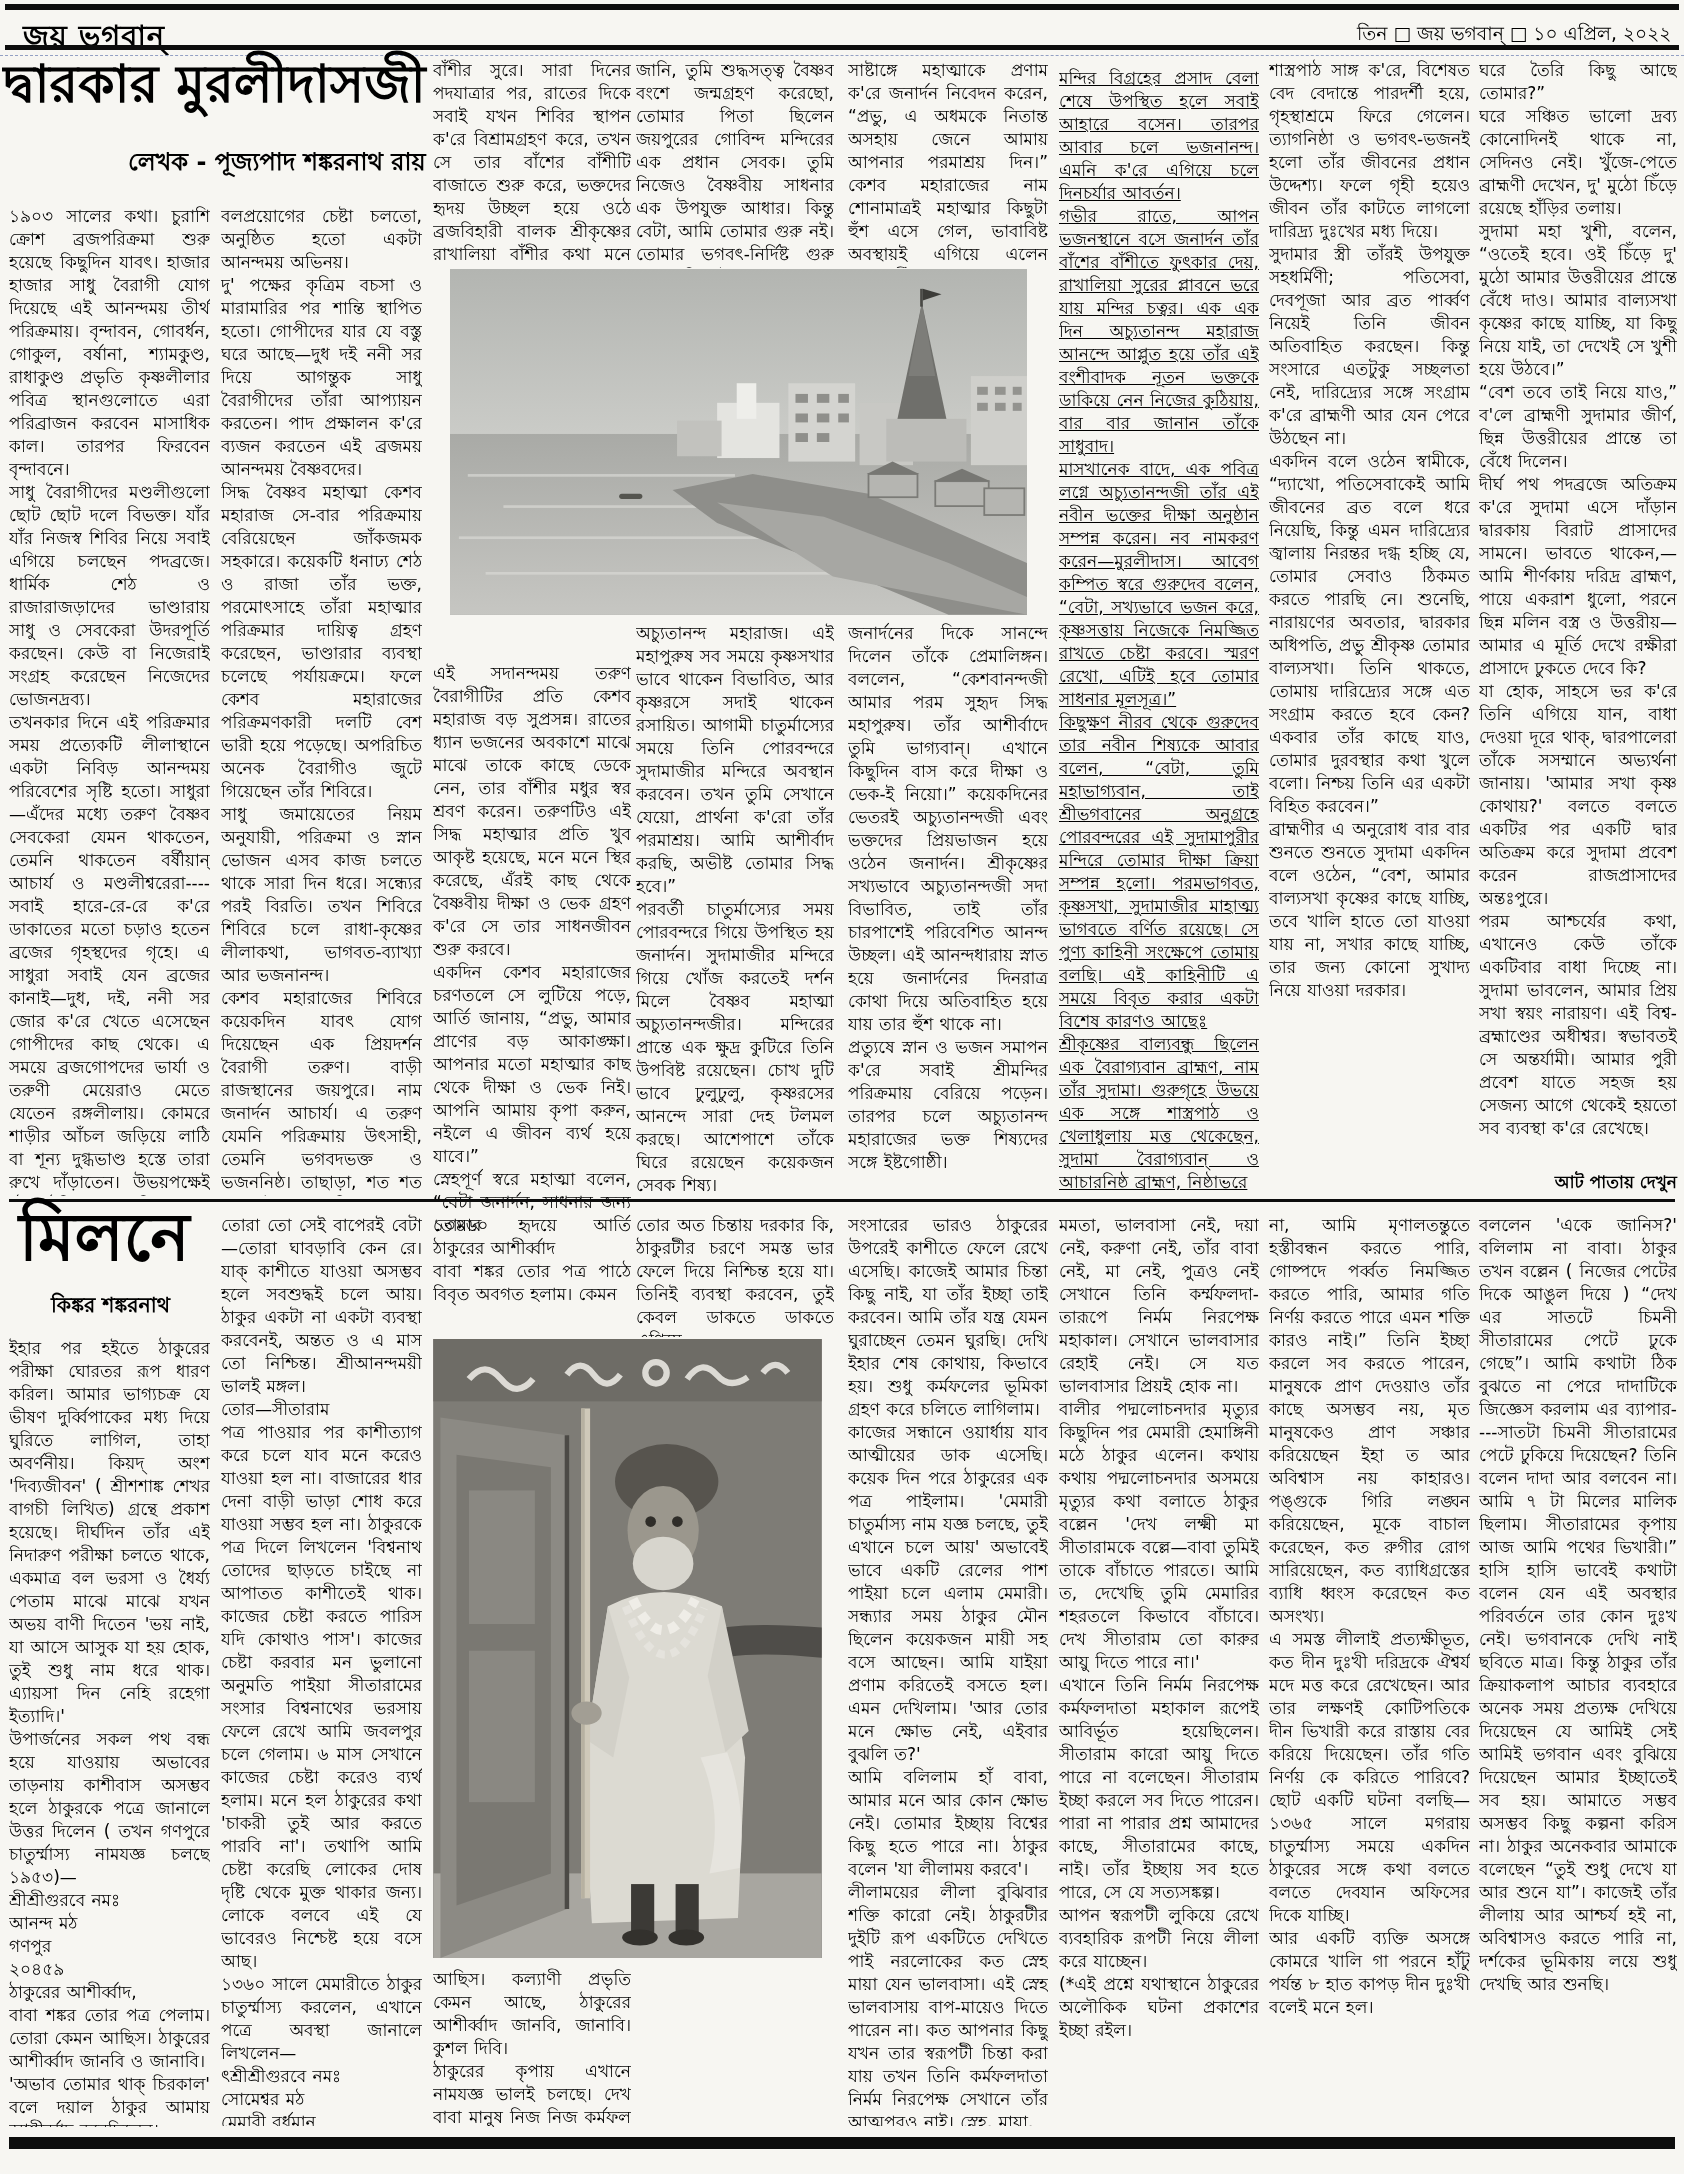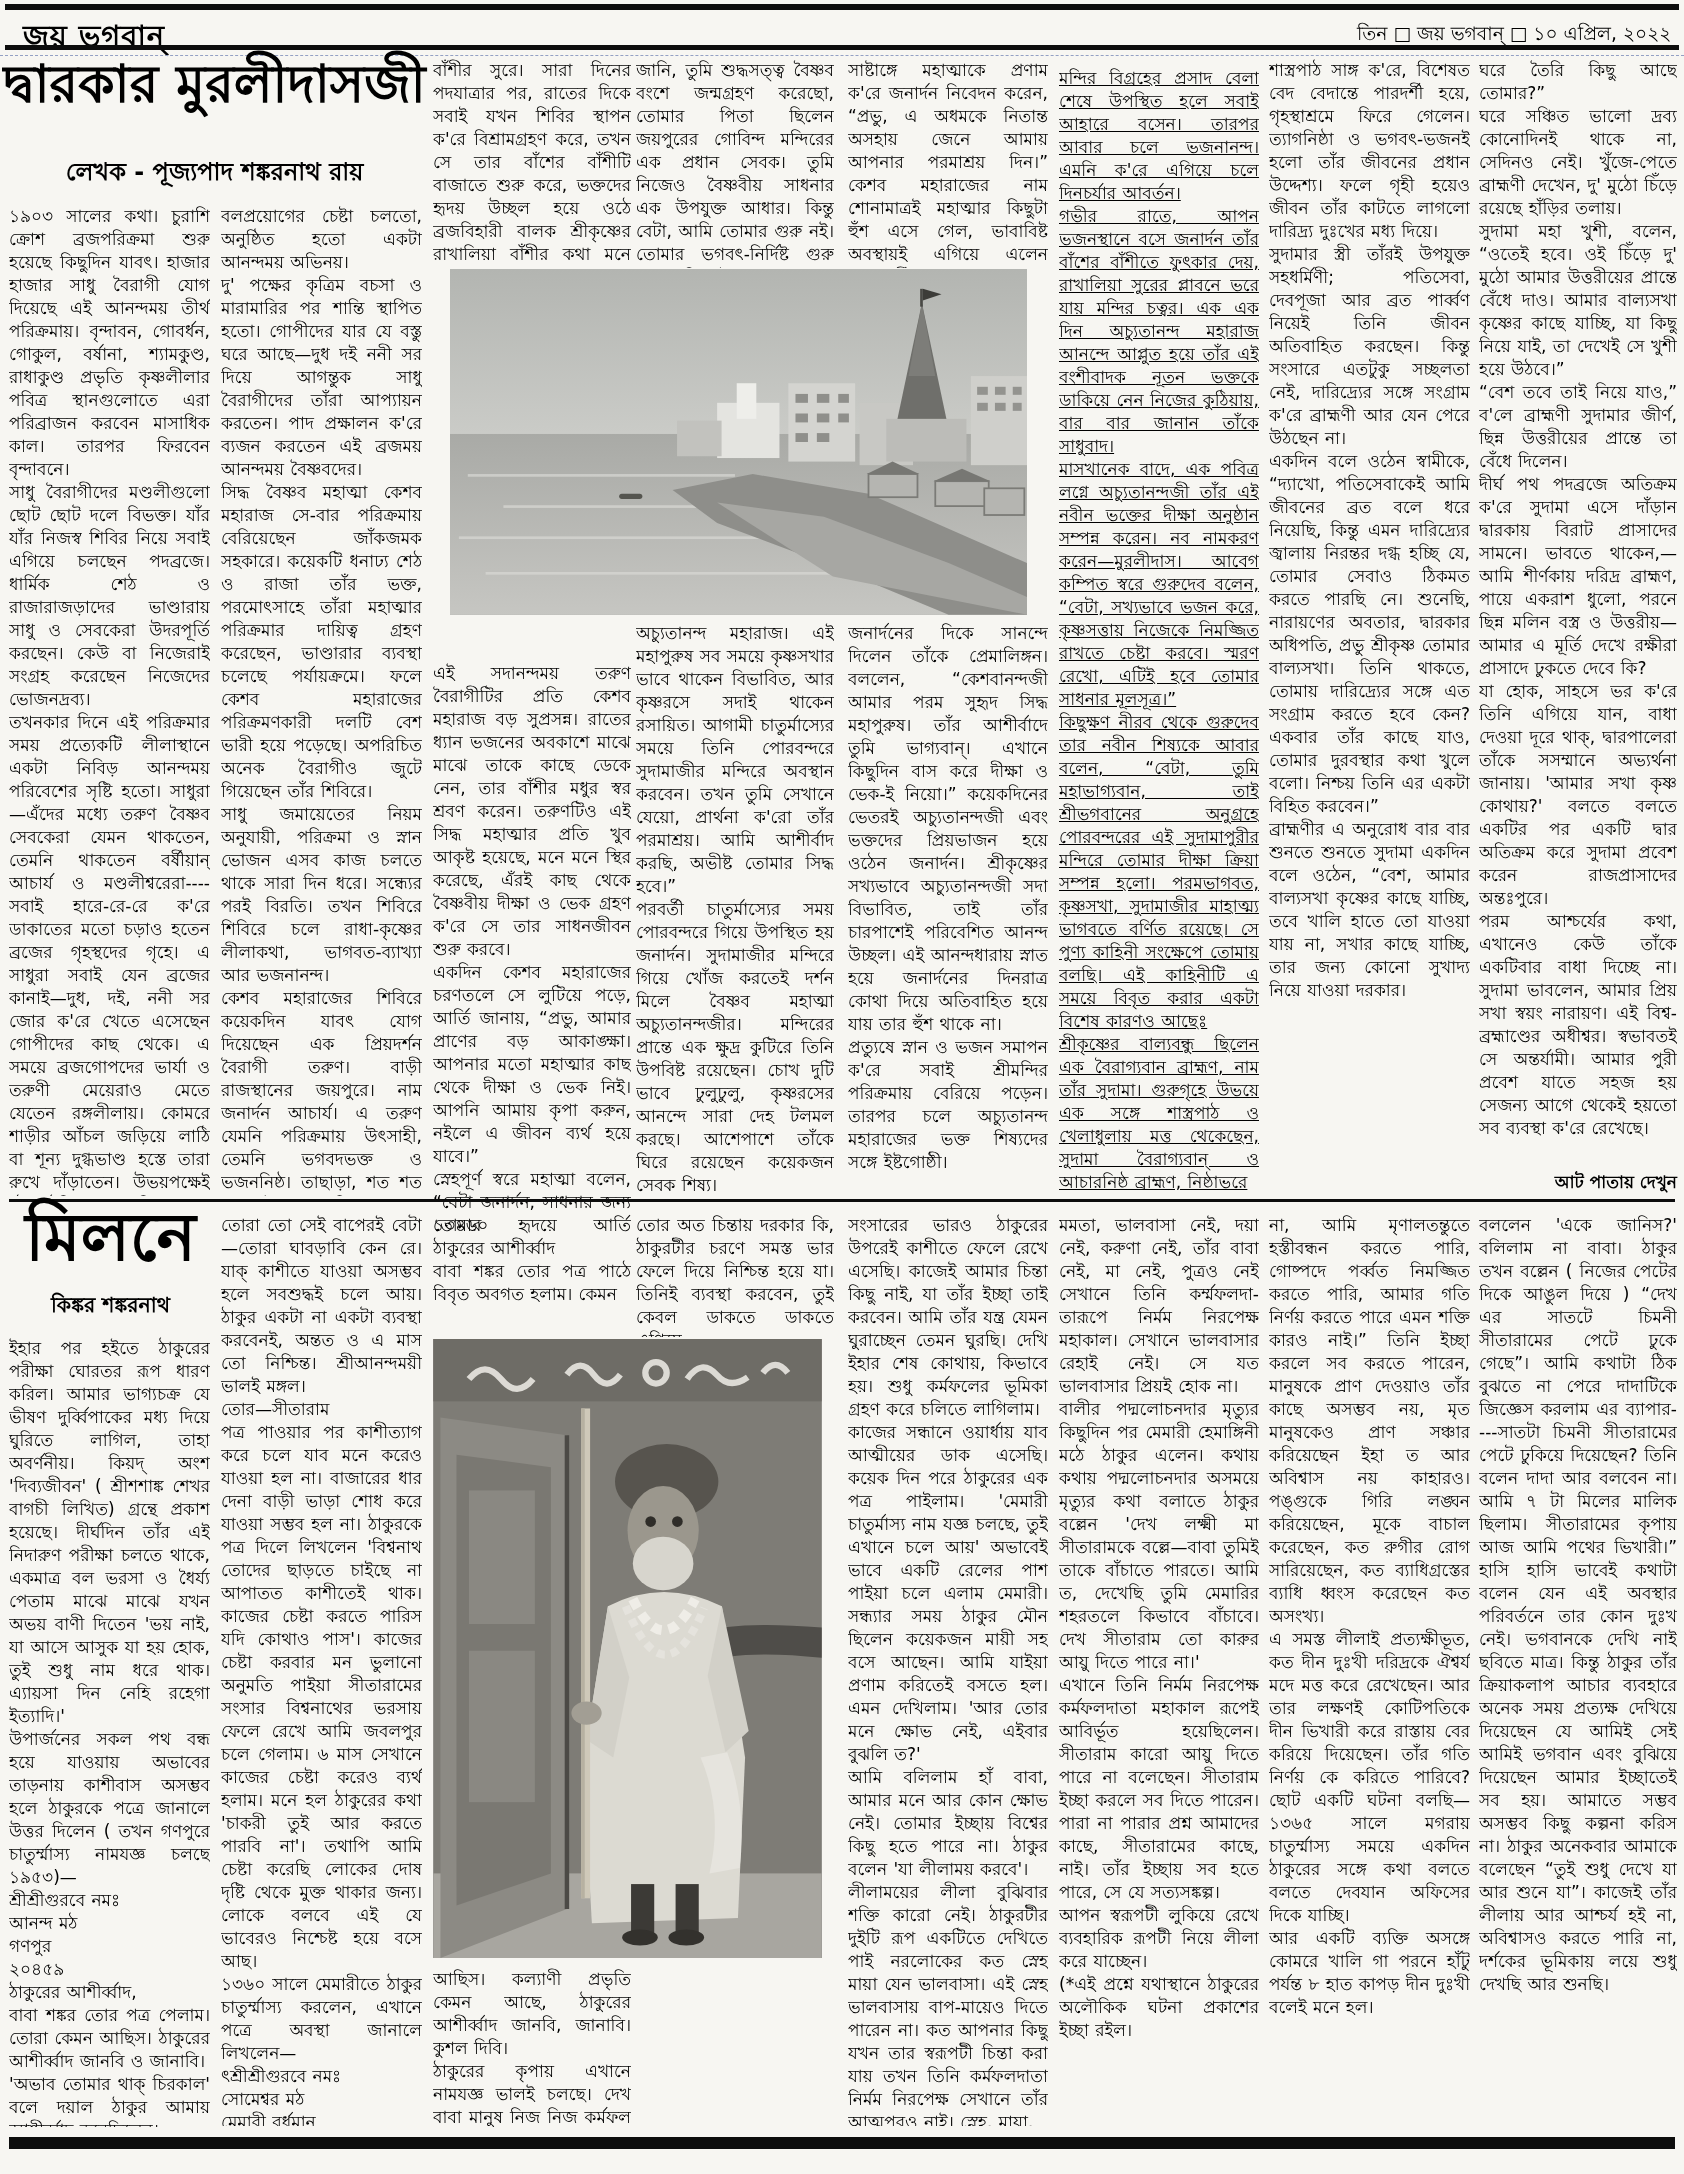--- a/index.html
+++ b/index.html
@@ -6,23 +6,23 @@
   .page{position:relative;width:1684px;height:2174px;background:#f7f6f2;overflow:hidden;
         font-family:"DejaVu Sans","Liberation Sans",sans-serif;color:#000000;}
   .rule{position:absolute;background:#0d0d0d;}
   .dashedline{position:absolute;left:0;top:55px;width:1684px;border-top:1.8px dashed #93a0c4;height:0;}
   .masthead{position:absolute;left:23px;top:12.5px;font-size:29px;font-weight:bold;letter-spacing:0.9px;}
   .issueline{position:absolute;right:12.5px;top:19.6px;font-size:18.7px;font-weight:normal;}
   .col{position:absolute;text-align:justify;font-size:17px;line-height:23px;
        white-space:pre-line;overflow:hidden;word-spacing:0.9px;}
   .a1title{position:absolute;left:3.6px;top:57px;width:422px;text-align:center;
            font-size:52px;font-weight:bold;line-height:1.05;}
-  .a1byline{position:absolute;left:3.6px;top:153px;width:422px;text-align:center;
+  .a1byline{position:absolute;left:3.6px;top:143px;width:422px;text-align:right;
             font-size:24px;font-weight:600;}
-  .a2title{position:absolute;left:9px;top:1205px;width:203px;text-align:center;
+  .a2title{position:absolute;left:19px;top:1205px;width:203px;
            font-size:66px;font-weight:bold;line-height:1;}
   .a2byline{position:absolute;left:9px;top:1290px;width:203px;text-align:center;
             font-size:20.5px;font-weight:bold;}
   .contline{position:absolute;left:1479px;top:1169px;width:198px;text-align:right;
             font-size:17px;font-weight:bold;}
   .photo{position:absolute;overflow:hidden;background:#b9b9b5;}
   .photo svg{display:block;}
 </style>
 </head>
 <body>

